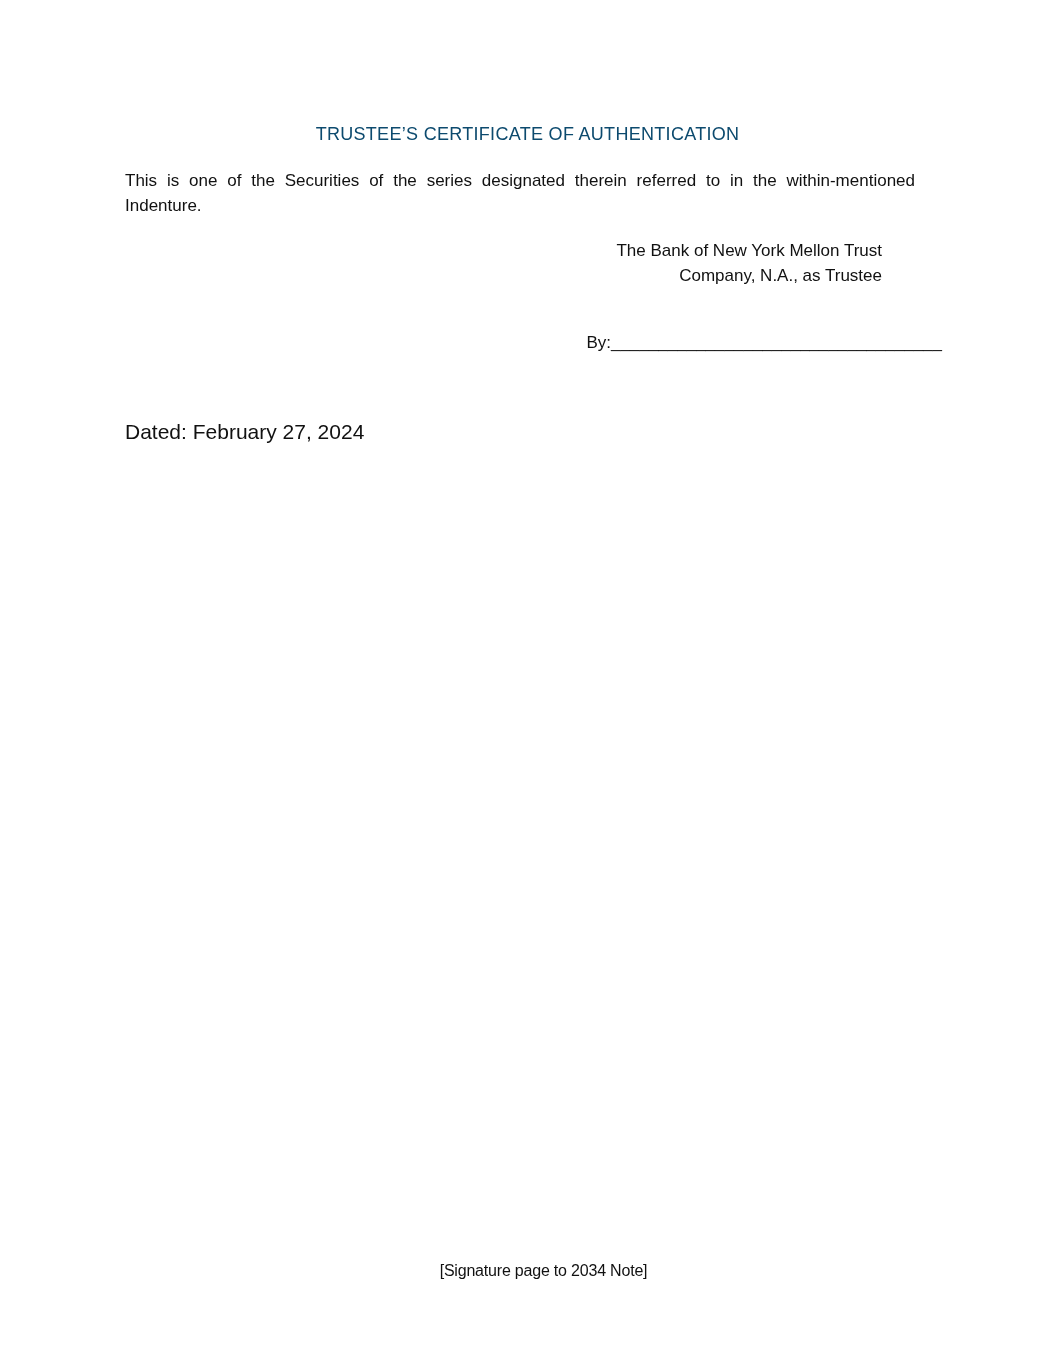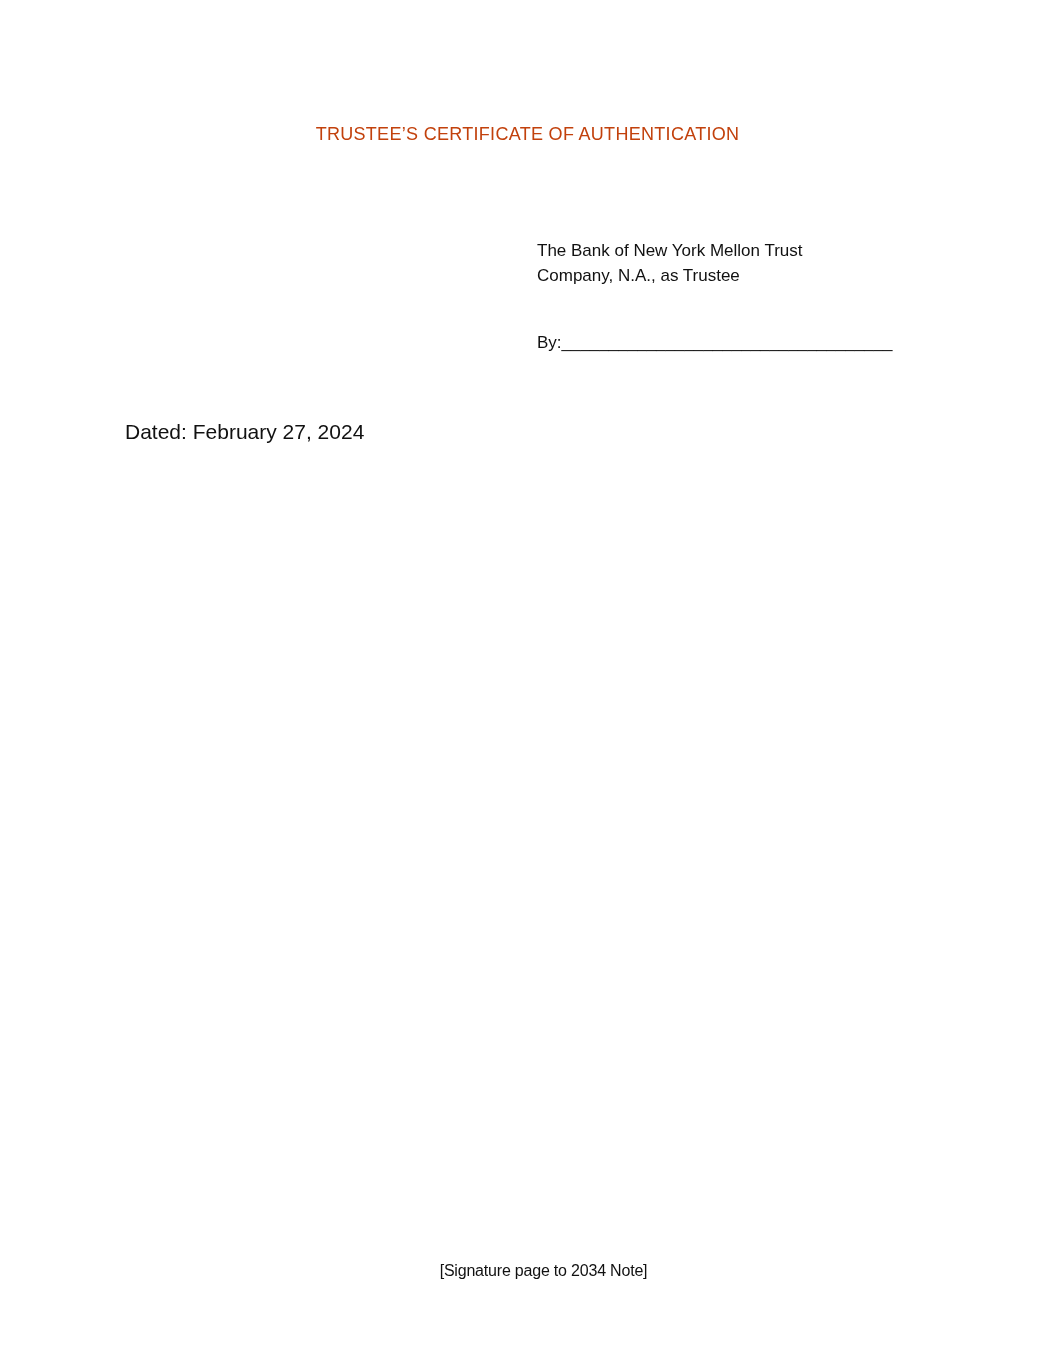--- a/index.html
+++ b/index.html
@@ -19,42 +19,43 @@
   .doc-title {
     position: absolute;
     top: 124px;
     left: 0;
     width: 100%;
     margin: 0;
     text-align: center;
     font-size: 18px;
     font-weight: 400;
     letter-spacing: 0.3px;
-    color: #c2410c;
+    color: #0c4a6e;
   }
   .body-para {
     position: absolute;
     top: 168px;
     left: 125px;
     width: 790px;
     margin: 0;
     font-size: 17px;
     line-height: 25px;
     text-align: justify;
     text-align-last: left;
     color: #111111;
   }
   .sig-block {
     position: absolute;
     top: 238px;
-    left: 537px;
+    left: 562px;
     width: 380px;
     font-size: 17px;
     line-height: 25px;
     color: #111111;
+    text-align: right;
   }
   .trustee-name {
     width: 320px;
   }
   .by-line {
     margin-top: 42px;
     white-space: nowrap;
   }
   .by-label {
   }
@@ -83,20 +84,21 @@
     padding-left: 16px;
   }
 </style>
 </head>
 <body>
 
 <div class="page">
 
   <h1 class="doc-title">TRUSTEE’S CERTIFICATE OF AUTHENTICATION</h1>
 
+  <p class="body-para">This is one of the Securities of the series designated therein referred to in the within-mentioned Indenture.</p>
 
   <div class="sig-block">
     <div class="trustee-name">The Bank of New York Mellon Trust Company, N.A., as Trustee</div>
 
     <div class="by-line">
       <span class="by-label">By:</span><span class="sig-rule">___________________________________</span>
     </div>
 
   </div>
 

